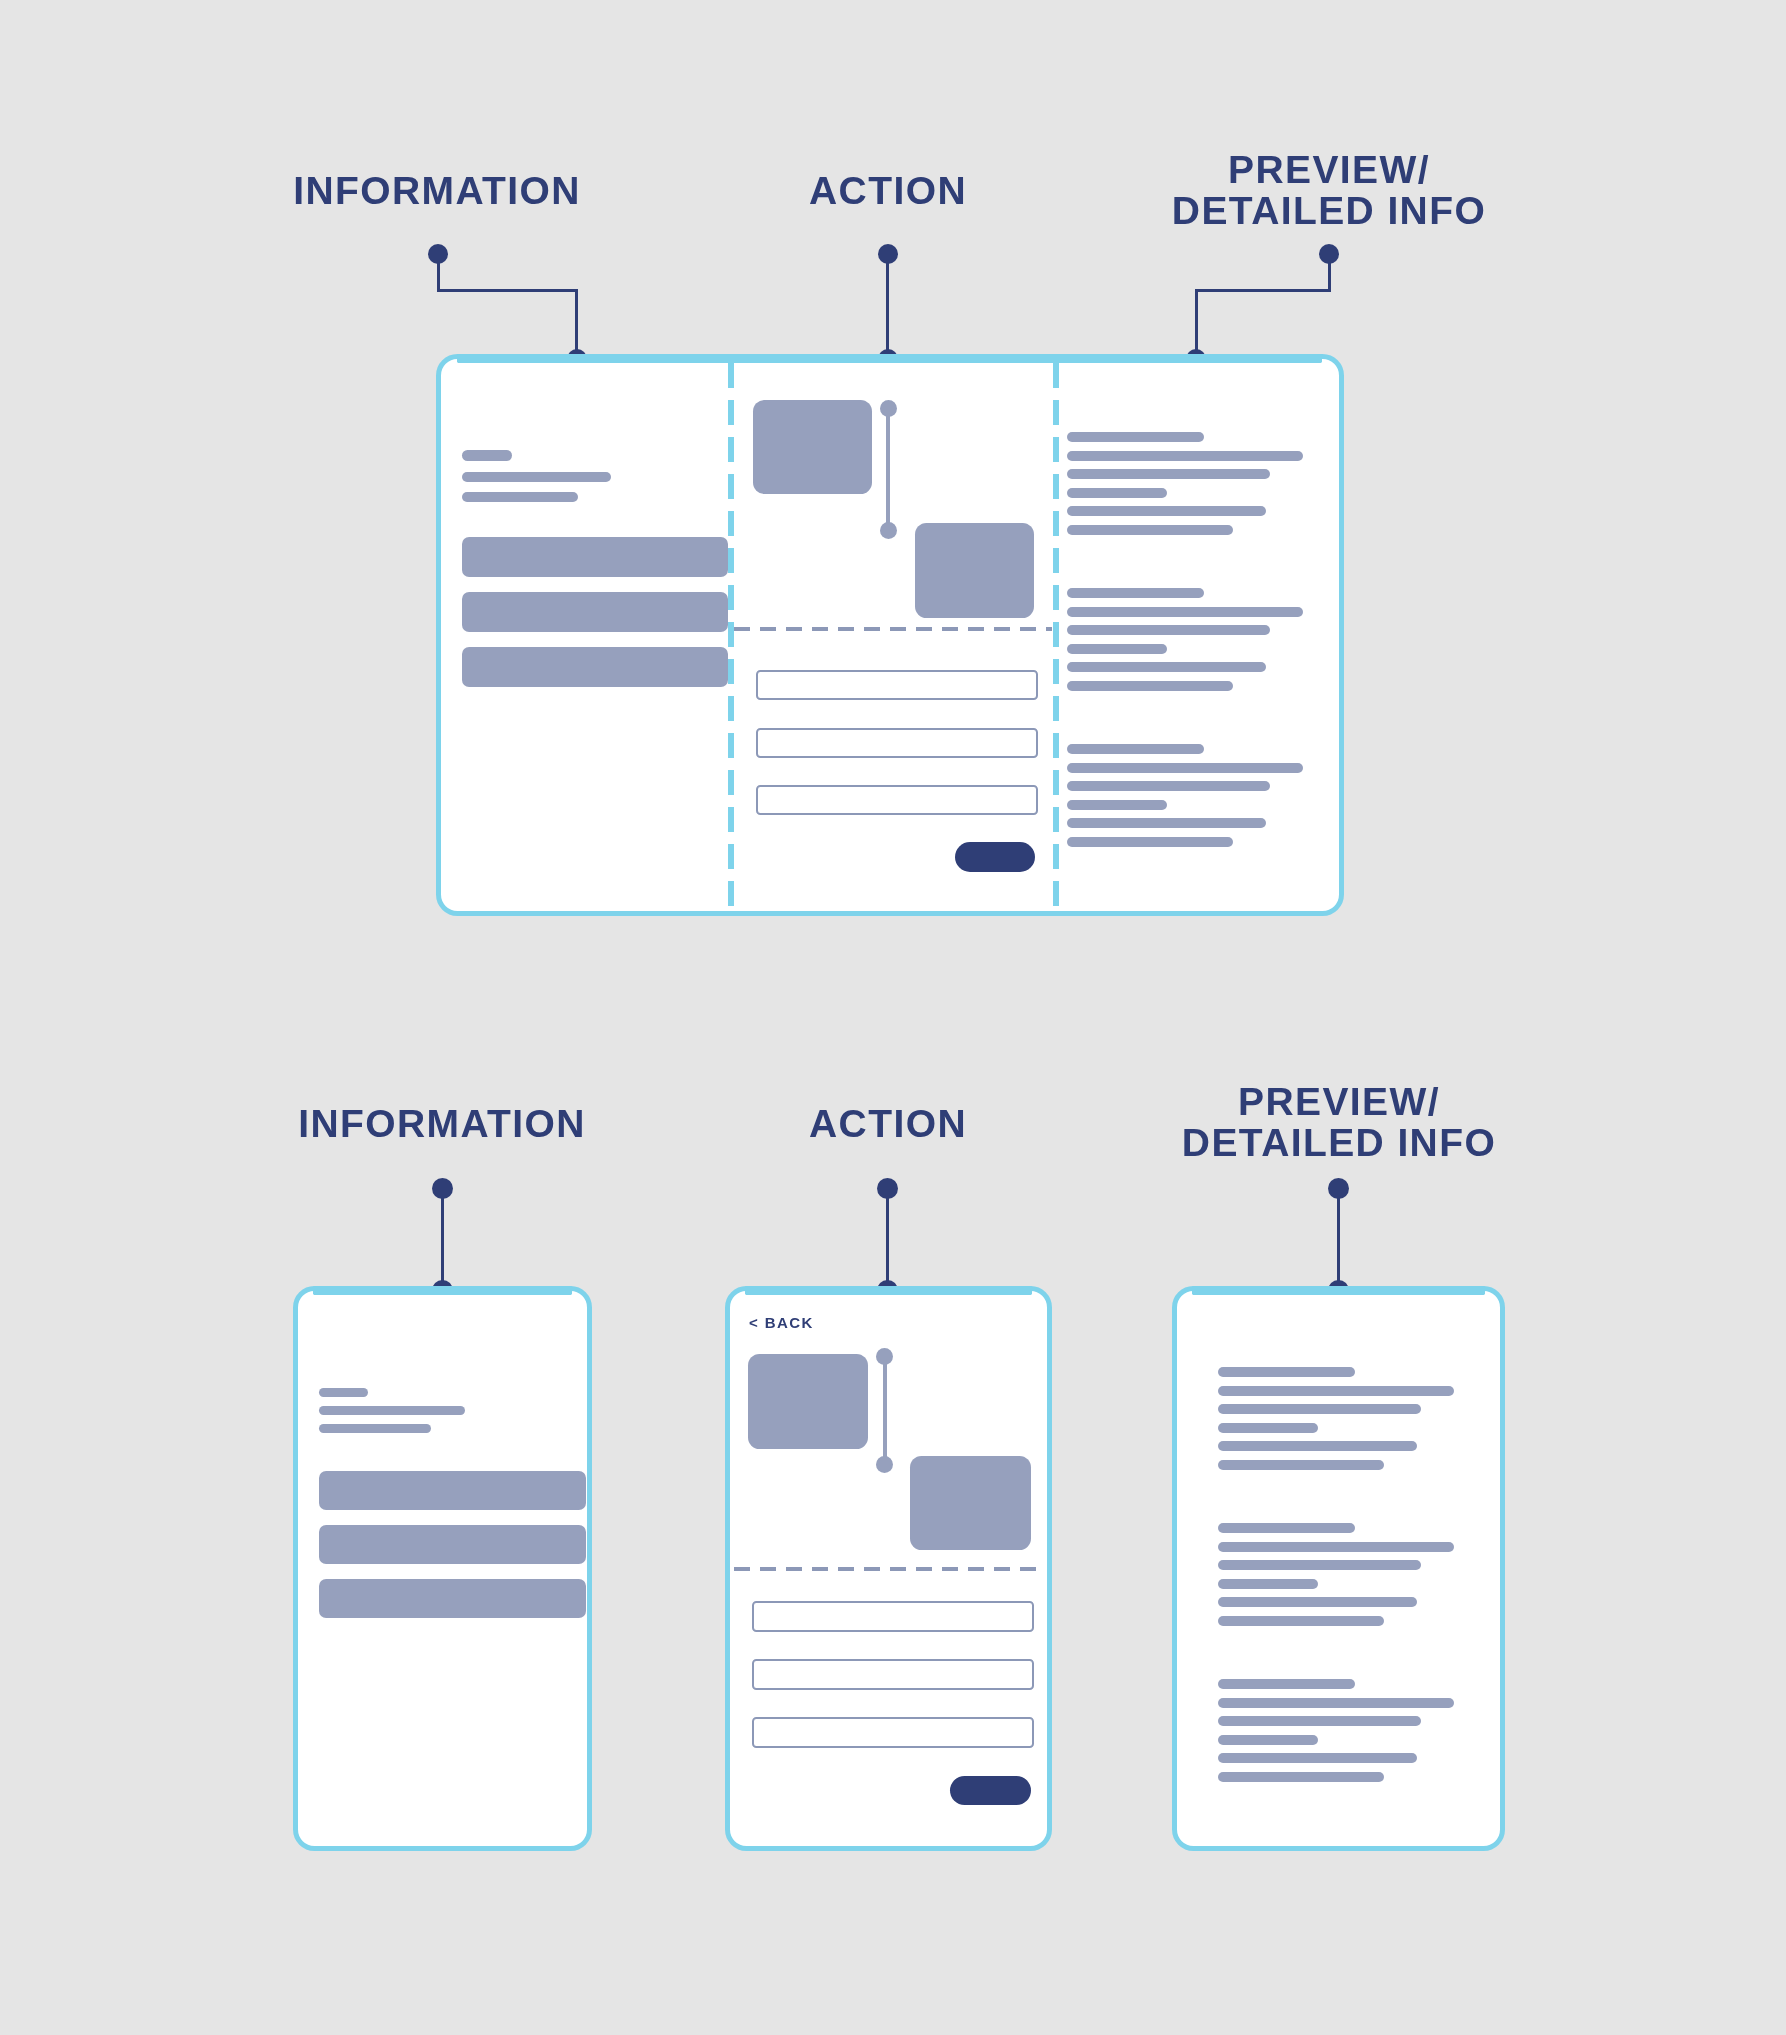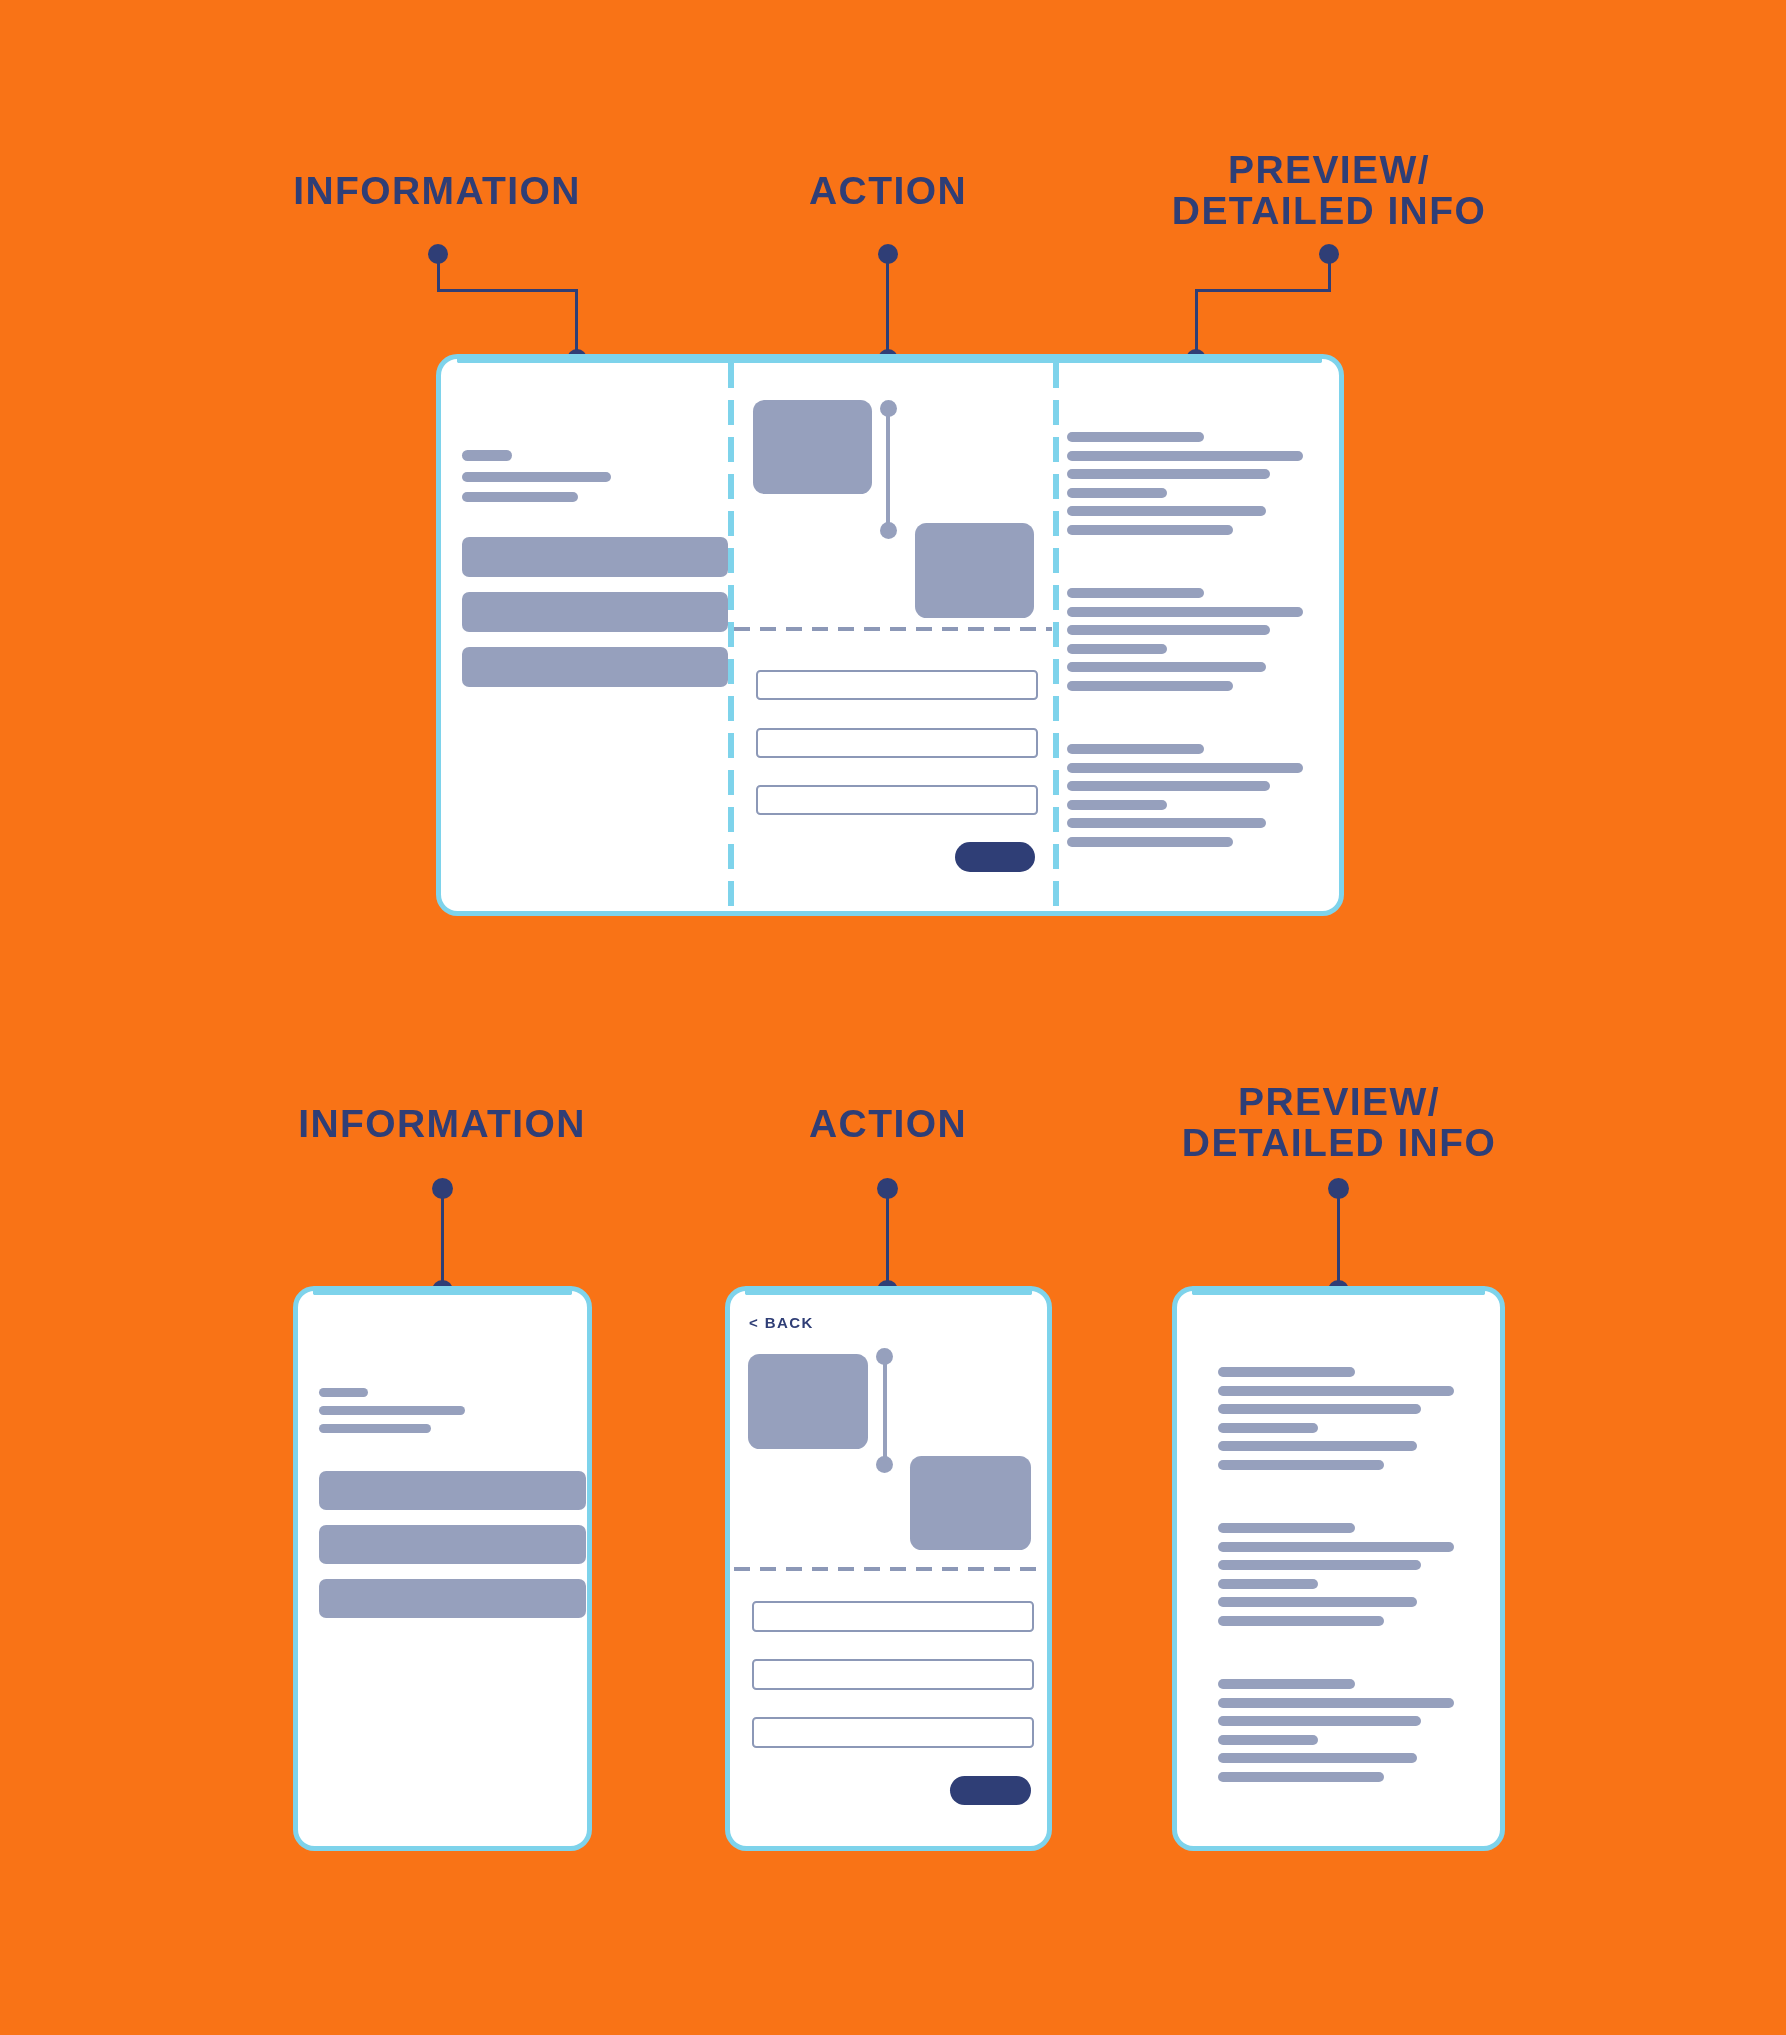--- a/index.html
+++ b/index.html
@@ -1,19 +1,19 @@
 <!DOCTYPE html>
 <html style="--cyan: #7ED3EB; --navy: #2F3E76; --gray: #96A0BD; --stroke: #8C98B7;font-size:11.4px"><head>
 <meta charset="utf-8">
 <style>
   html,body{margin:0;padding:0;background:#ffffff;}
   .canvas{
     position:relative;
     width:1787px;height:2035px;
-    background:#f97316;
+    background:#e5e5e5;
     font-family:"Liberation Sans", sans-serif;
     overflow:hidden;
   }
   
   .diagram-label{
     position:absolute;
     transform:translateX(-50%);
     color:var(--navy);
     font-size:39px;
     font-weight:700;

